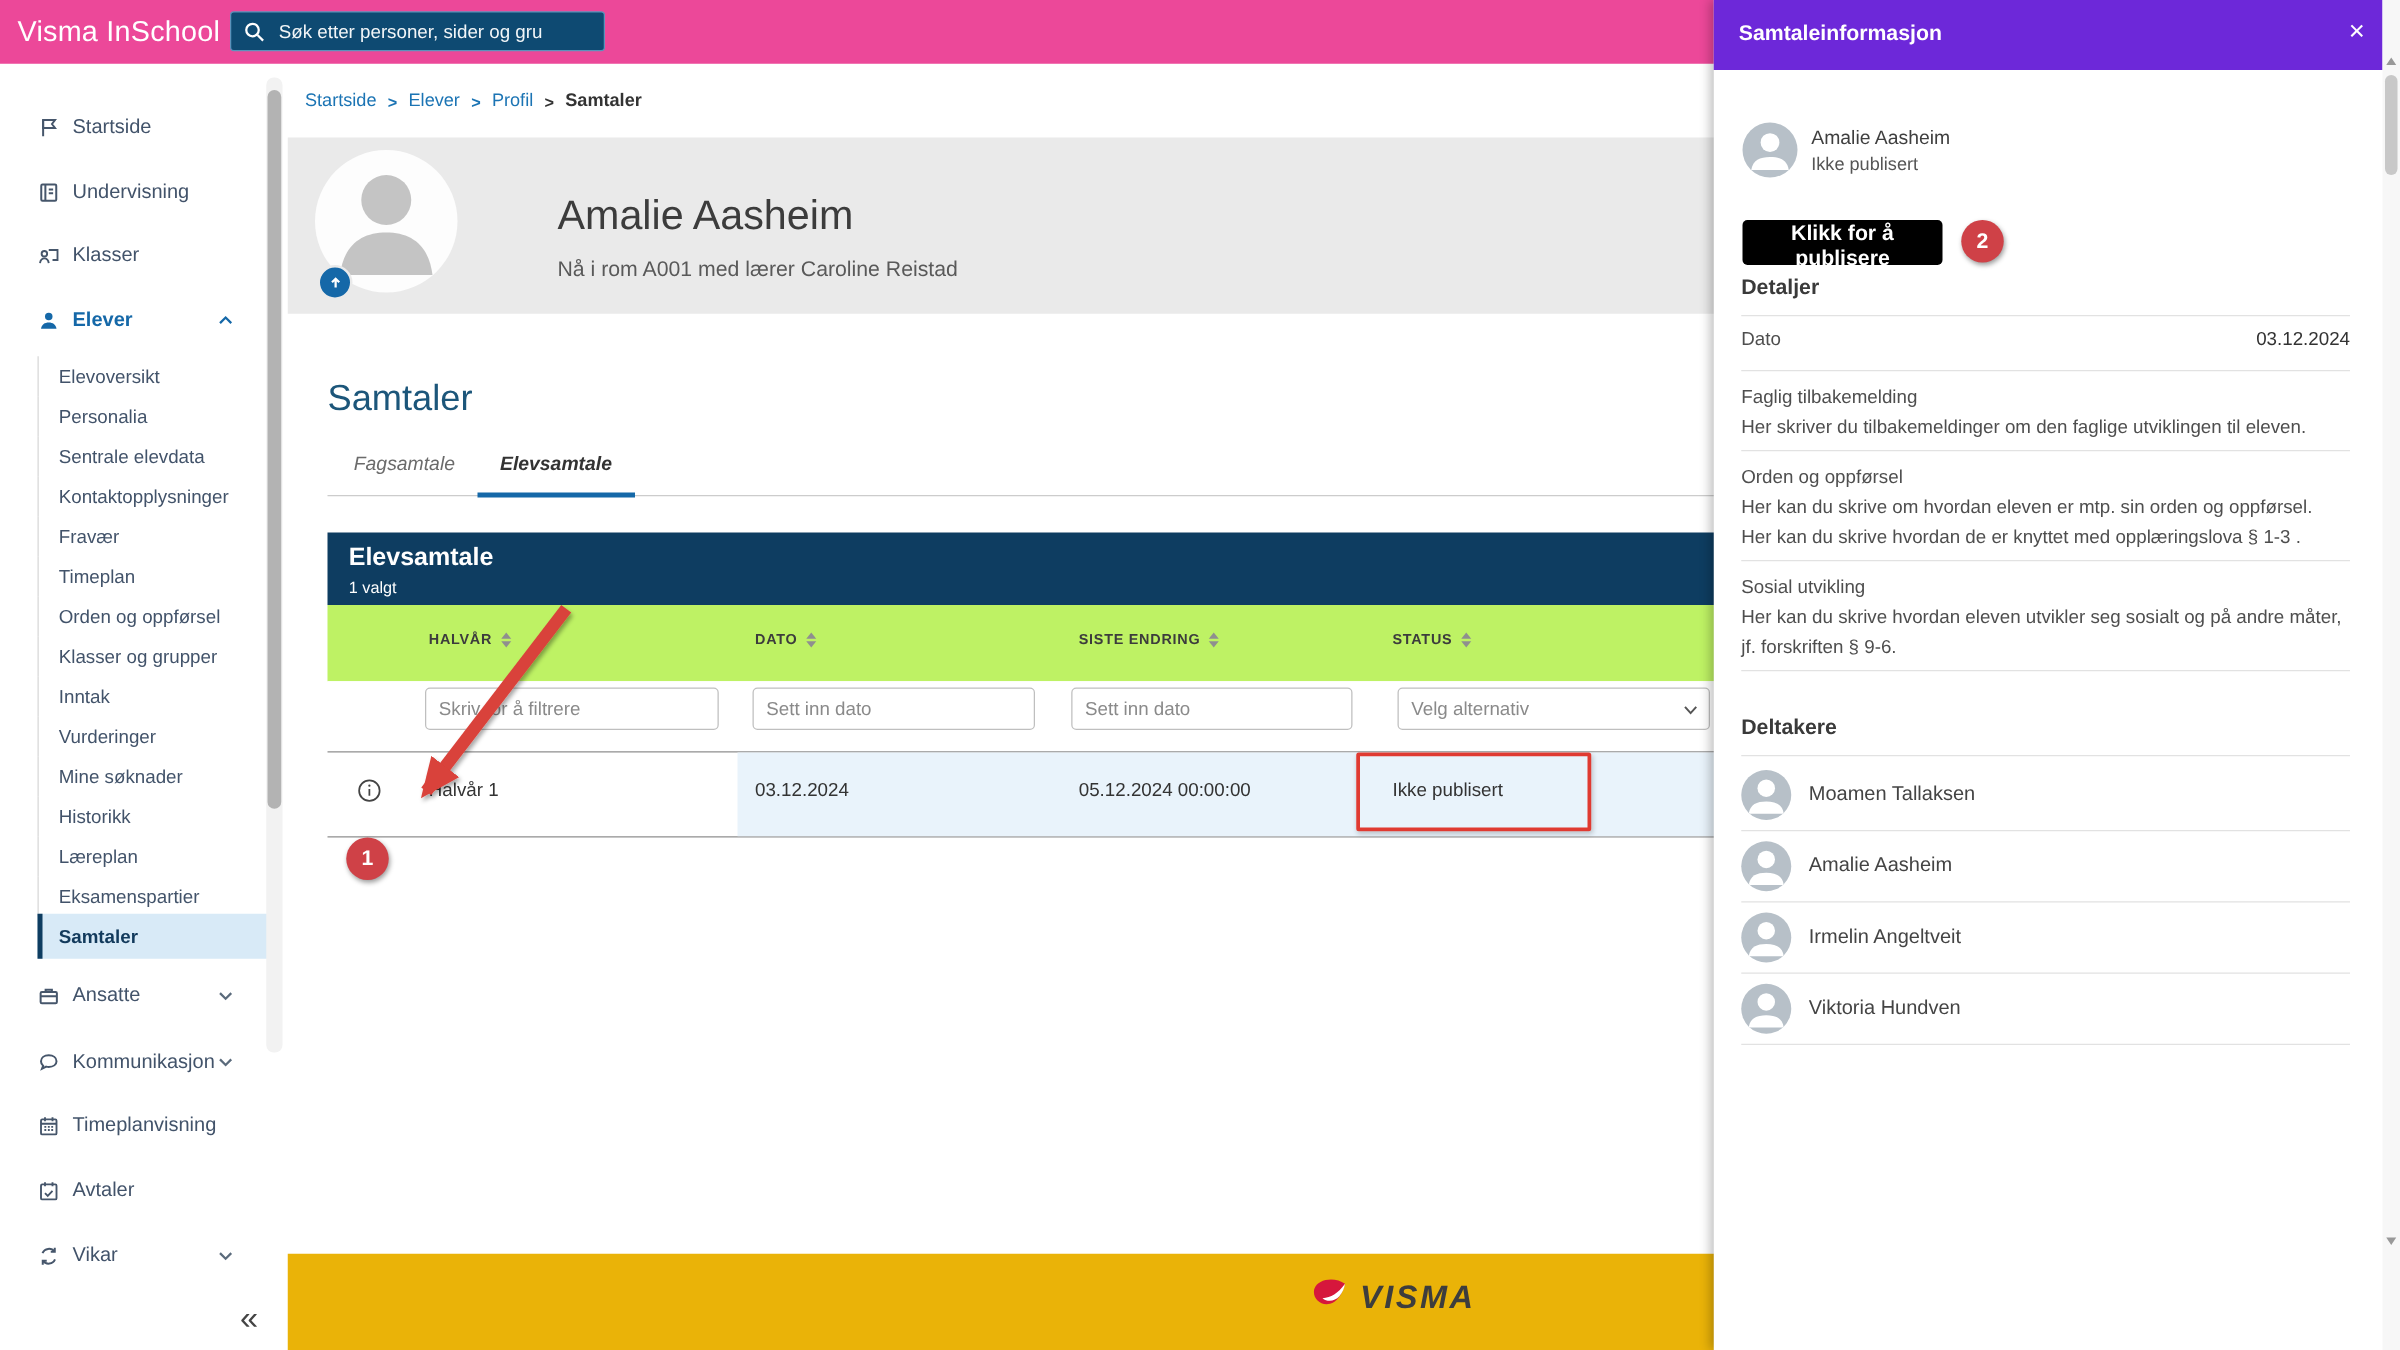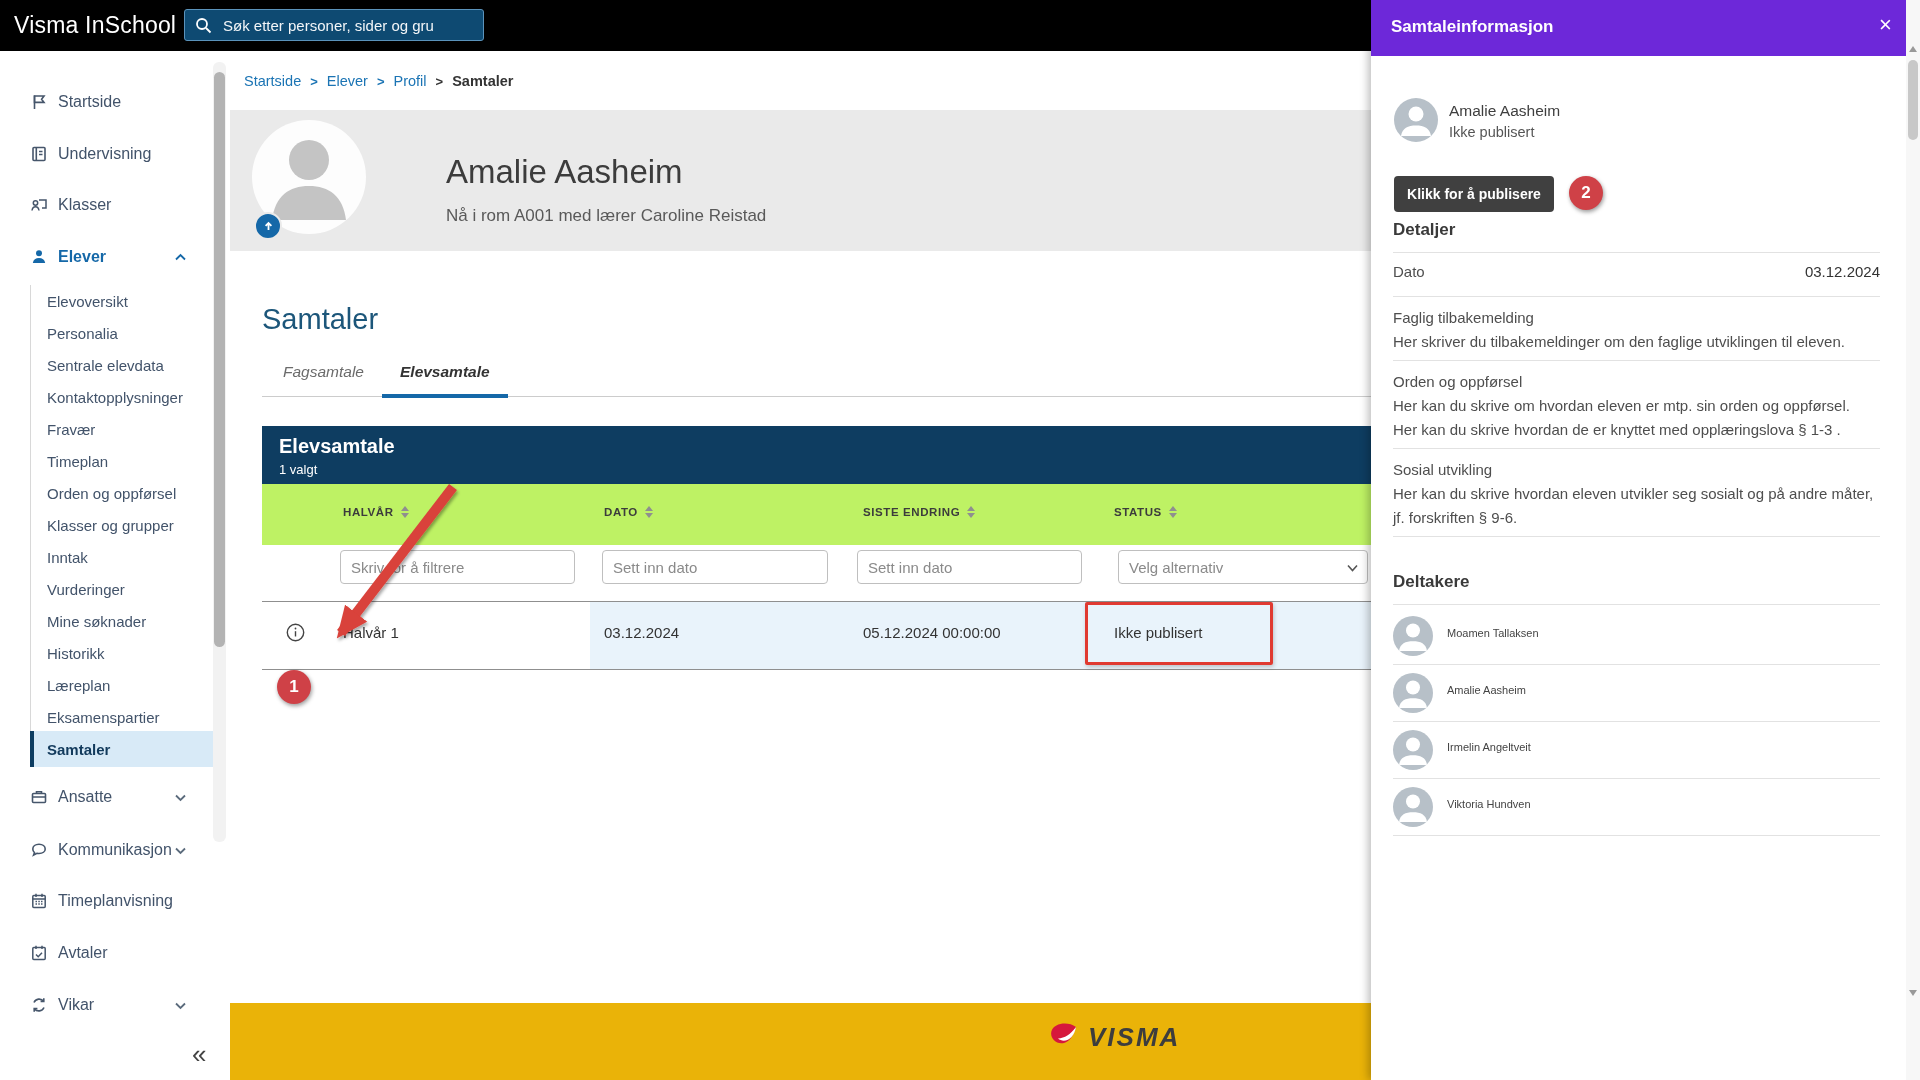--- a/index.html
+++ b/index.html
@@ -1,19 +1,19 @@
 <!DOCTYPE html>
 <html><head>
 <meta charset="utf-8">
 <style>
   html,body{margin:0;padding:0;background:#fff;}
   .stage{position:relative;width:1920px;height:1080px;overflow:hidden;
          font-family:"Liberation Sans",sans-serif;color:#333;background:#fff;}
   
-  .topbar{position:absolute;left:0;top:0;width:1920px;height:51px;background:#000000;z-index:30;}
+  .topbar{position:absolute;left:0;top:0;width:1920px;height:51px;background:#ec4899;z-index:30;}
   .app-title{position:absolute;left:14px;top:12px;font-size:23px;color:#fff;letter-spacing:.2px;}
   .searchbox{position:absolute;left:184px;top:9px;width:300px;height:32px;background:#0e4a72;
              border:1px solid #5b93bb;border-radius:3px;display:flex;align-items:center;padding:0 10px;box-sizing:border-box;}
   .searchbox svg{flex:0 0 auto;margin-right:9px;}
   .searchbox input{background:transparent;border:none;outline:none;color:#fff;font-size:15px;width:100%;
                    font-family:"Liberation Sans",sans-serif;}
   .searchbox input::placeholder{color:#fff;opacity:.95;}
   
   .sidebar{position:absolute;left:0;top:51px;width:230px;height:1029px;background:#fff;z-index:10;}
   .nav-item{position:absolute;left:0;width:230px;height:32px;display:flex;align-items:center;cursor:pointer;color:#42536a;}
@@ -73,29 +73,29 @@
   .visma .word{font-size:26px;font-weight:bold;font-style:italic;letter-spacing:2px;color:#3d3d3d;}
   
   .panel{position:absolute;left:1371px;top:0;width:549px;height:1080px;background:#fff;z-index:40;
          box-shadow:-3px 0 8px rgba(0,0,0,.25);}
   .panel-head{position:absolute;left:0;top:0;width:535px;height:56px;background:#6d28d9;}
   .panel-title{position:absolute;left:20px;top:17px;color:#fff;font-size:17px;font-weight:bold;}
   .panel-close{position:absolute;left:508px;top:14px;color:#fff;font-size:22px;cursor:pointer;line-height:1;}
   .pav{position:absolute;border-radius:50%;background:#b7c0c8;overflow:hidden;}
   .pname{position:absolute;font-size:15.5px;color:#3f3f3f;}
   .pstat{position:absolute;font-size:14.5px;color:#555;}
-  .btn-publish{position:absolute;left:23px;top:176px;width:160px;height:36px;background:#404040;color:#fff;
-               border:none;border-radius:4px;font-size:14px;font-weight:bold;cursor:pointer;
+  .btn-publish{position:absolute;left:23px;top:176px;width:160px;height:36px;background:#000000;color:#fff;
+               border:none;border-radius:4px;font-size:17px;font-weight:bold;cursor:pointer;
                font-family:"Liberation Sans",sans-serif;}
   .phead{position:absolute;left:22px;font-size:17px;font-weight:bold;color:#3a3a3a;}
   .phr{position:absolute;left:22px;right:40px;height:0;border-top:1px solid #e2e2e2;}
   .plabel{position:absolute;left:22px;font-size:15px;color:#4e4e4e;}
   .pvalue{position:absolute;right:40px;font-size:15px;color:#333;text-align:right;}
   .pline{position:absolute;left:22px;right:34px;font-size:15px;color:#4e4e4e;line-height:24px;}
-  .part-name{position:absolute;left:76px;font-size:11px;color:#444;text-align:center;}
+  .part-name{position:absolute;left:76px;font-size:16px;color:#444;text-align:center;}
   .panel-foot{position:absolute;left:0;top:1010px;width:535px;height:70px;background:#fff;border-top:1px solid #ddd;}
   .btn-close{position:absolute;right:36px;top:16px;width:48px;height:36px;background:#2e7fb7;color:#fff;border:none;
              border-radius:3px;font-size:15px;cursor:pointer;font-family:"Liberation Sans",sans-serif;}
   .panel-scroll{position:absolute;left:535px;top:0;width:14px;height:1080px;background:#f7f7f7;}
   .panel-thumb{position:absolute;left:2px;top:60px;width:10px;height:80px;background:#c8c8c8;border-radius:5px;}
   .tri-up{position:absolute;left:3px;top:46px;width:0;height:0;border-left:4px solid transparent;border-right:4px solid transparent;border-bottom:6px solid #999;}
   .tri-dn{position:absolute;left:3px;top:990px;width:0;height:0;border-left:4px solid transparent;border-right:4px solid transparent;border-top:6px solid #999;}
   
   .overlay{position:absolute;left:0;top:0;z-index:60;pointer-events:none;}
   .step{position:absolute;width:34px;height:34px;border-radius:50%;background:#cf4147;color:#fff;z-index:61;

